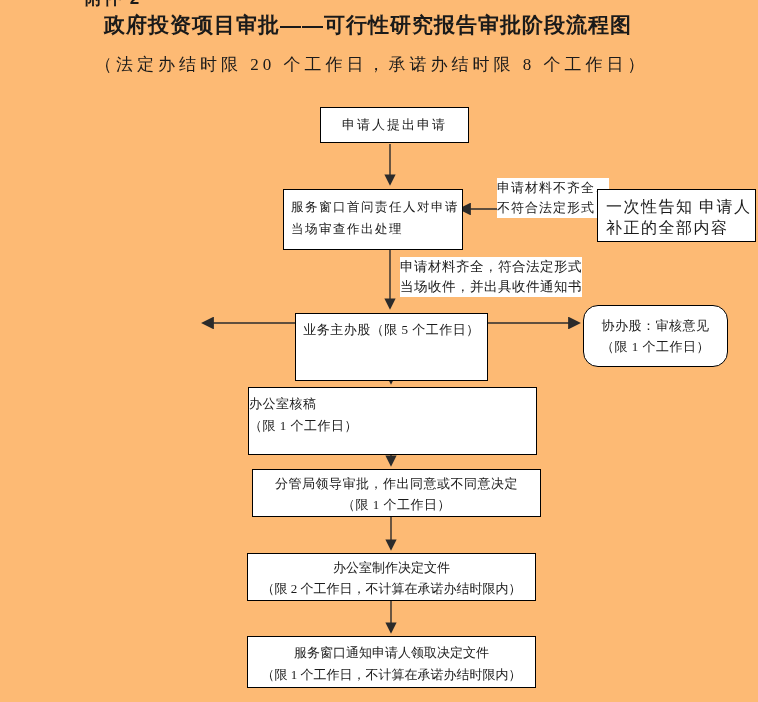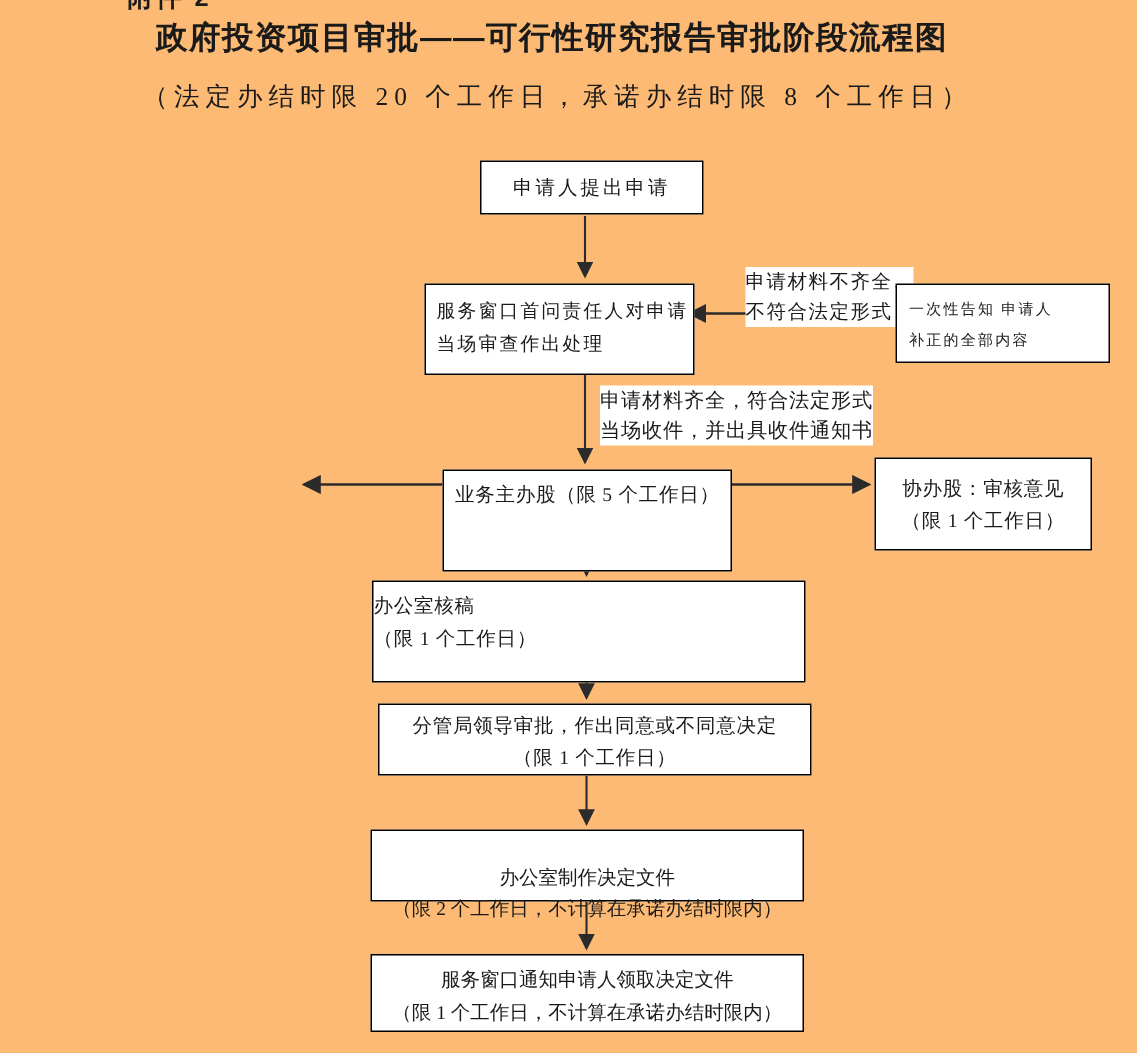--- a/index.html
+++ b/index.html
@@ -32,27 +32,27 @@
     position:absolute;
     border:1px solid #000;
     background:#fff;
     box-sizing:border-box;
     font-size:13px;letter-spacing:0.5px;
     line-height:22px;
   }
   .node .ln{white-space:nowrap;}
   .n-apply{left:320px;top:107px;width:149px;height:36px;display:flex;align-items:center;justify-content:center;letter-spacing:2px;}
   .n-window{left:283px;top:189px;width:180px;height:61px;padding:6px 0 0 7px;font-size:12.5px;letter-spacing:1.5px;}
-  .n-notice{left:597px;top:189px;width:143px;height:53px;padding:6px 0 0 8px;font-size:10px;letter-spacing:1.5px;line-height:21px;}
+  .n-notice{left:597px;top:189px;width:159px;height:53px;padding:6px 0 0 8px;font-size:16px;letter-spacing:1.5px;line-height:21px;}
   .n-expert{left:78px;top:313px;width:121px;height:67px;padding:4px 0 0 6px;font-size:12.5px;letter-spacing:0;}
   .n-main{left:295px;top:313px;width:193px;height:68px;padding-top:5px;text-align:center;}
-  .n-co{left:583px;top:305px;width:145px;height:62px;padding-top:9px;text-align:center;line-height:21px;}
+  .n-co{left:583px;top:305px;width:145px;height:62px;padding-top:9px;text-align:center;line-height:21px;border-radius:15px;}
   .n-check{left:248px;top:387px;width:289px;height:68px;padding-top:5px;}
   .n-leader{left:252px;top:469px;width:289px;height:48px;padding-top:3px;text-align:center;line-height:21px;}
-  .n-make{left:247px;top:553px;width:289px;height:48px;padding-top:20px;text-align:center;line-height:21px;letter-spacing:0;}
+  .n-make{left:247px;top:553px;width:289px;height:48px;padding-top:3px;text-align:center;line-height:21px;letter-spacing:0;}
   .n-notify{left:247px;top:636px;width:289px;height:52px;padding-top:5px;text-align:center;letter-spacing:0;}
   
   .edge-label{
     position:absolute;font-size:13px;line-height:20px;
     letter-spacing:1px;white-space:nowrap;background:#fff;
   }
   .lbl-incomplete{left:497px;top:162px;margin-top:16px;}
   .lbl-complete{left:400px;top:257px;font-size:13.5px;letter-spacing:0.5px;}
   
   svg.arrows{position:absolute;left:0;top:0;pointer-events:none;}

